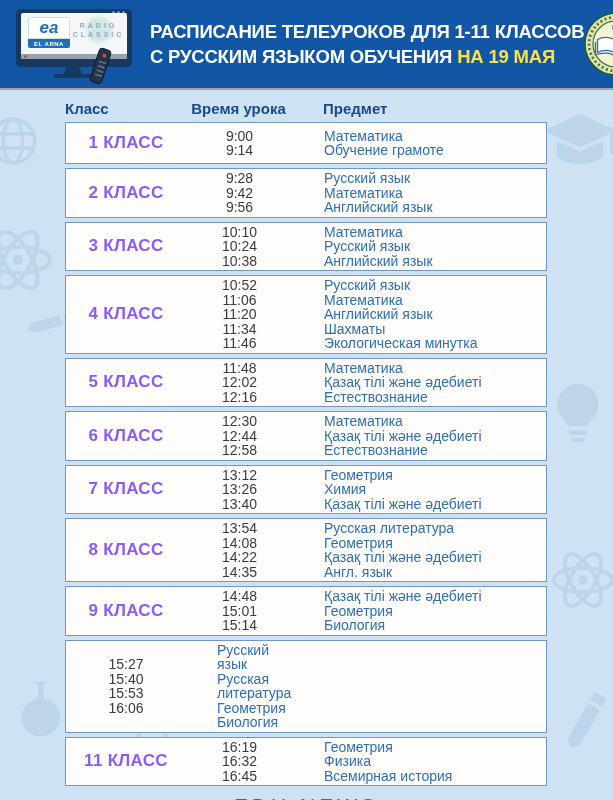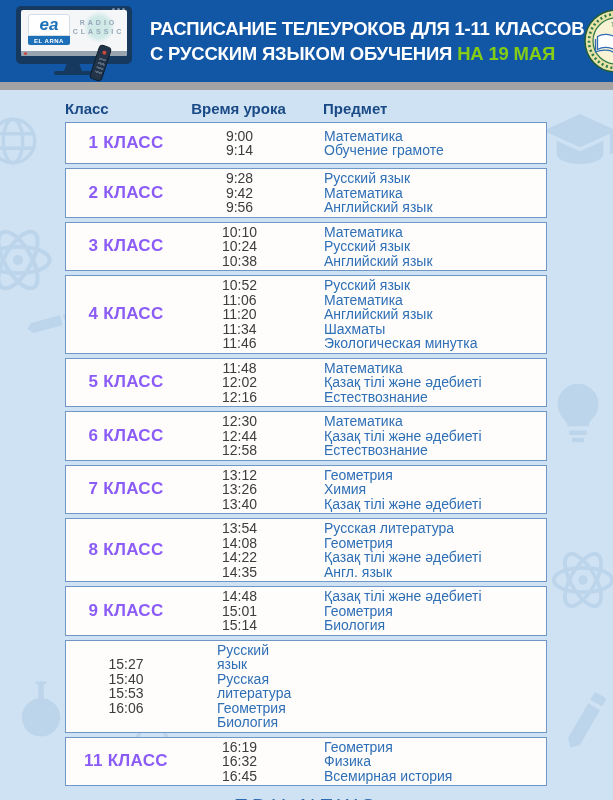--- a/index.html
+++ b/index.html
@@ -6,21 +6,21 @@
   html,body { background:#cfe2f3; }
   body { font-family:"Liberation Sans","DejaVu Sans",sans-serif; }
   .page { position:relative; width:613px; height:800px; background:#cfe2f3; overflow:hidden; }
 
   
   .wm { position:absolute; z-index:0; }
   .wm svg { display:block; width:100%; height:100%; }
 
   
   .banner { position:relative; z-index:2; height:90px; background:#1157a6;
-            border-bottom:8px solid #a3a3a3; display:flex; align-items:center; padding:0 6px; }
+            border-bottom:2px solid #a3a3a3; display:flex; align-items:center; padding:0 6px; }
 
   
   .tv-wrap { position:relative; width:136px; height:88px; flex:0 0 auto; }
   .tv { position:absolute; left:10px; top:9px; width:116px; height:58px; background:#16395f;
         border-radius:5px; padding:4px 5px 8px 5px; }
   .tv::before { content:""; position:absolute; top:2px; right:7px; width:3px; height:3px; border-radius:50%;
         background:#7e93ad; box-shadow:-5px 0 0 #7e93ad,-10px 0 0 #7e93ad; }
   .screen { position:relative; width:100%; height:100%; background:#f4f6f8; border-radius:2px; overflow:hidden;
         display:flex; align-items:flex-start; }
   .ea-badge { margin:4px 0 0 7px; width:42px; text-align:center; }
@@ -42,21 +42,21 @@
   .remote { position:absolute; left:88px; top:48px; width:13px; height:36px; background:#233449;
         border:1px solid #0d1d2e; border-radius:4px; transform:rotate(18deg); }
   .remote::before { content:""; position:absolute; left:4px; top:4px; width:4px; height:4px; border-radius:50%;
         background:#c94a3a; }
   .remote::after { content:""; position:absolute; left:2.5px; top:12px; width:7px; height:18px;
         background:repeating-linear-gradient(#54687e 0 2px, #233449 2px 4.5px); }
 
   
   .title-block { flex:1; padding-left:8px; }
   .t1,.t2 { color:#ffffff; font-weight:bold; font-size:18.5px; line-height:25px; letter-spacing:-0.2px; white-space:nowrap; }
-  .hl { color:#84cc16; }
+  .hl { color:#fde047; }
 
   
   .emblem { flex:0 0 auto; width:64px; height:64px; margin-right:2px; }
   .emblem svg { display:block; width:64px; height:64px; }
 
   
   .grid3 { display:grid; grid-template-columns:120px 107px 1fr; }
   .col-headers { position:relative; z-index:1; margin:10px 66px 5px 65px; }
   .ch { font-weight:bold; font-size:15px; color:#1a4a85; }
   .ch1 { text-align:left; }

